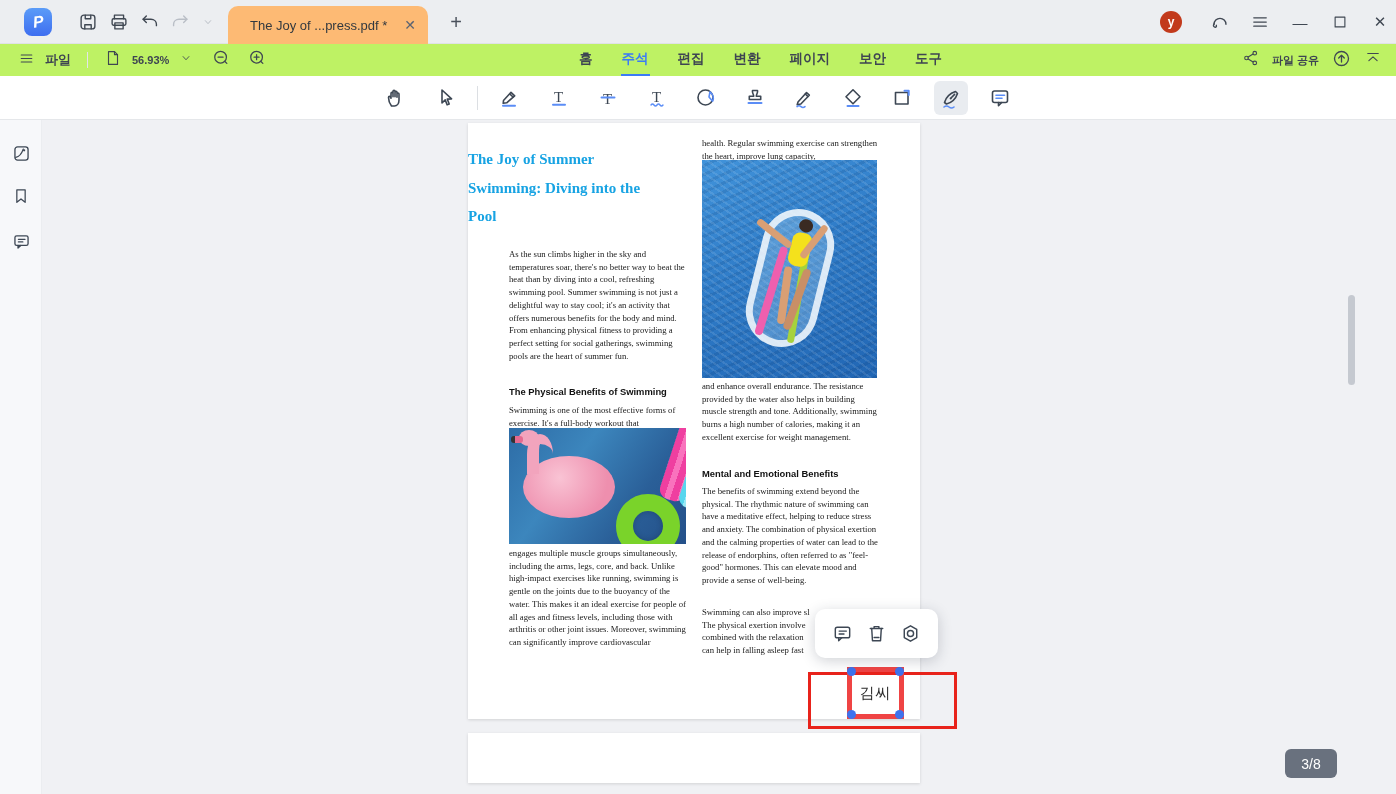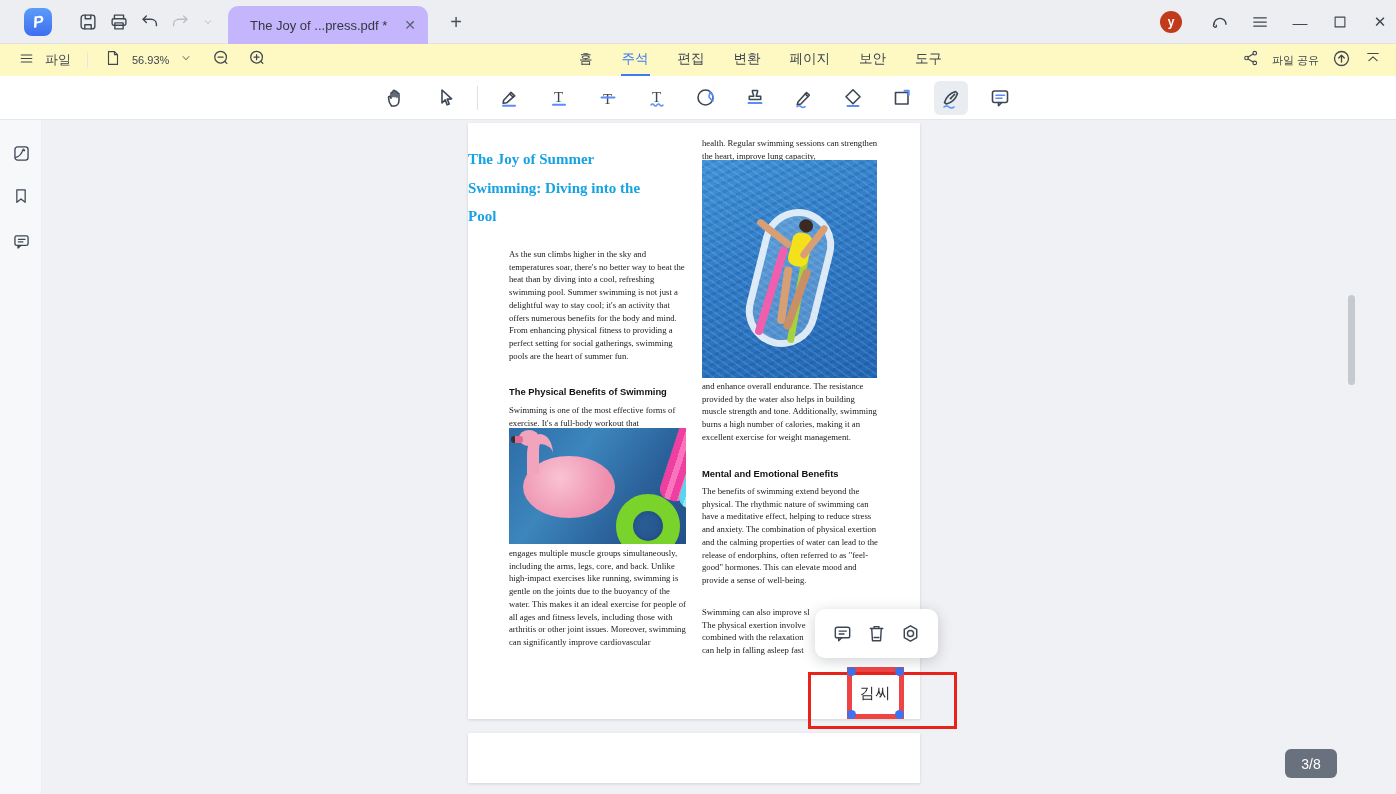--- a/index.html
+++ b/index.html
@@ -7,27 +7,27 @@
   body { font-family:"Liberation Sans", sans-serif; color:#3e4552; }
   .app { position:relative; width:1396px; height:794px; background:#f0f1f4; }
 
   
   .titlebar { position:absolute; left:0; top:0; width:1396px; height:44px; background:#eceef1; border-bottom:1px solid #e0e2e6; }
   .logo { position:absolute; left:24px; top:8px; width:28px; height:28px; border-radius:8px; background:linear-gradient(180deg,#5b9cf8,#3e6ef0); display:flex; align-items:center; justify-content:center; }
   .logo span { color:#fff; font-weight:bold; font-size:16px; font-style:italic; transform:rotate(-8deg); }
   .tb-icon { position:absolute; top:10px; width:24px; height:24px; display:flex; align-items:center; justify-content:center; border-radius:4px; cursor:default; }
   .tb-icon svg { stroke:#3f4752; stroke-width:1.5; fill:none; stroke-linecap:round; stroke-linejoin:round; }
   .tb-icon.disabled svg { stroke:#b9bec6; }
-  .doc-tab { position:absolute; left:228px; top:6px; width:200px; height:38px; background:#c4b5fd; border-radius:10px 10px 0 0; display:flex; align-items:center; padding:0 12px 0 22px; }
+  .doc-tab { position:absolute; left:228px; top:6px; width:200px; height:38px; background:#fdba74; border-radius:10px 10px 0 0; display:flex; align-items:center; padding:0 12px 0 22px; }
   .doc-tab .title { font-size:13px; color:#33393f; white-space:nowrap; overflow:hidden; flex:1; }
   .newtab { position:absolute; left:444px; top:10px; width:24px; height:24px; font-size:20px; color:#4a515c; display:flex; align-items:center; justify-content:center; }
   .avatar { position:absolute; left:1160px; top:11px; width:22px; height:22px; border-radius:50%; background:#c23a1c; color:#fff; font-size:12px; font-weight:bold; display:flex; align-items:center; justify-content:center; }
 
   
-  .menubar { position:absolute; left:0; top:44px; width:1396px; height:32px; background:#fef9c3; }
+  .menubar { position:absolute; left:0; top:44px; width:1396px; height:32px; background:#bef264;font-weight:bold; }
   .mb-left { position:absolute; left:18px; top:0; height:32px; display:flex; align-items:center; gap:10px; }
   .mb-left .label { font-size:13px; color:#3e4552; }
   .mb-icon svg { stroke:#3f4752; stroke-width:1.5; fill:none; stroke-linecap:round; stroke-linejoin:round; }
   .vdiv { width:1px; height:16px; background:#e3e5e9; margin:0 6px; }
   .zoom-val { font-size:11px; color:#3e4552; }
   .menu-tabs { position:absolute; left:578px; top:0; height:32px; display:flex; gap:27px; }
   .menu-tab { font-size:13.5px; height:32px; display:flex; align-items:center; border-bottom:2.5px solid transparent; padding:0 1px; color:#3e4552; cursor:default; }
   .menu-tab.active { color:#3b7bf5; border-bottom-color:#3b7bf5; }
   .mb-right { position:absolute; right:14px; top:0; height:32px; display:flex; align-items:center; gap:12px; }
   .mb-right .label { font-size:11px; }
@@ -371,21 +371,21 @@
           <div class="fl-body"></div>
             <div class="fl-neck"></div>
             <div class="fl-head"></div>
             <div class="fl-beak"></div>
           <div class="fl-ring"></div>
         </div>
         <div class="pdf-body" style="position:absolute;top:424px;width:179px;">engages multiple muscle groups simultaneously, including the arms, legs, core, and back. Unlike high-impact exercises like running, swimming is gentle on the joints due to the buoyancy of the water. This makes it an ideal exercise for people of all ages and fitness levels, including those with arthritis or other joint issues. Moreover, swimming can significantly improve cardiovascular</div>
       </div>
 
       <div class="col col-right">
-        <div class="pdf-body" style="position:absolute;top:14px;width:177px;">health. Regular swimming sessions can strengthen the heart, improve lung capacity,</div>
+        <div class="pdf-body" style="position:absolute;top:14px;width:177px;">health. Regular swimming exercise can strengthen the heart, improve lung capacity,</div>
         <div class="photo photo-pool">
           <div class="pool-tex"></div>
           <div class="pool-float">
             <div class="pool-stripe1"></div>
               <div class="pool-stripe2"></div>
             <div class="pool-leg1"></div>
               <div class="pool-leg2"></div>
             <div class="pool-torso"></div>
               <div class="pool-head"></div>
             <div class="pool-arm1"></div>

